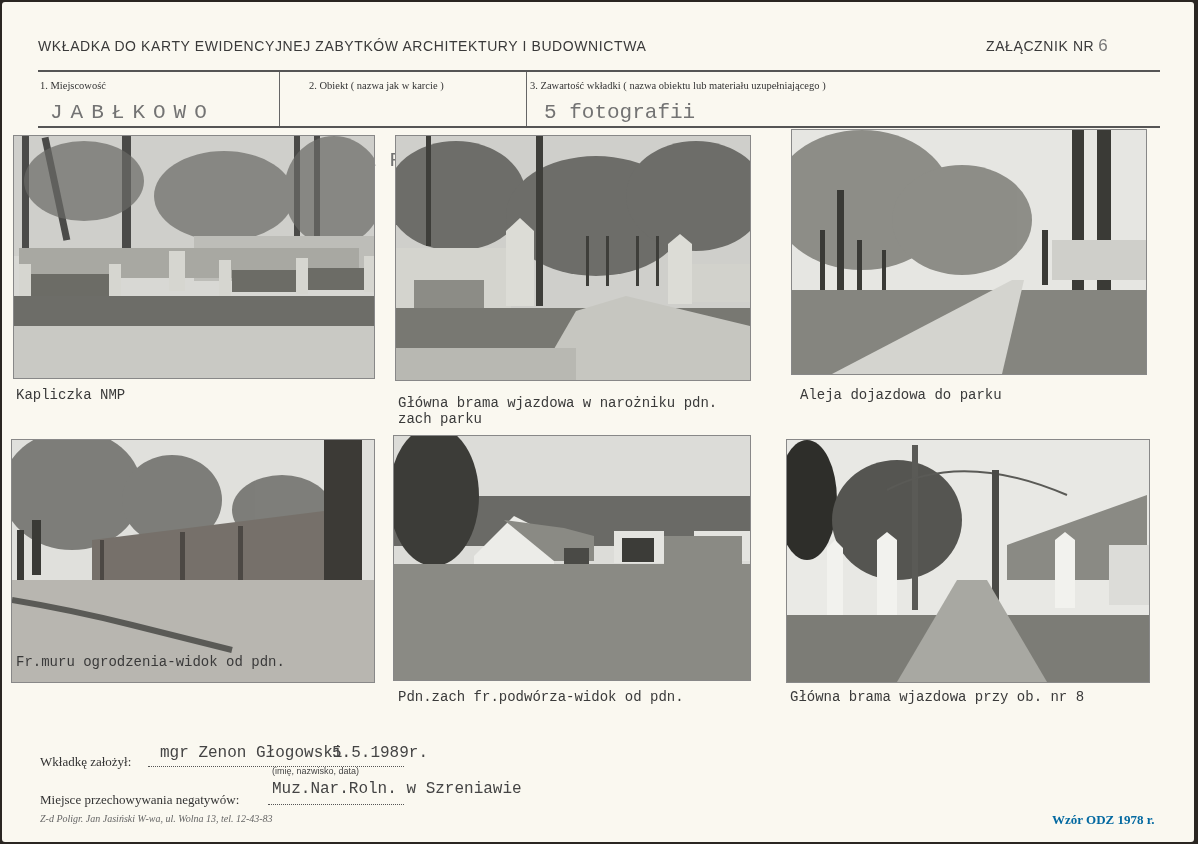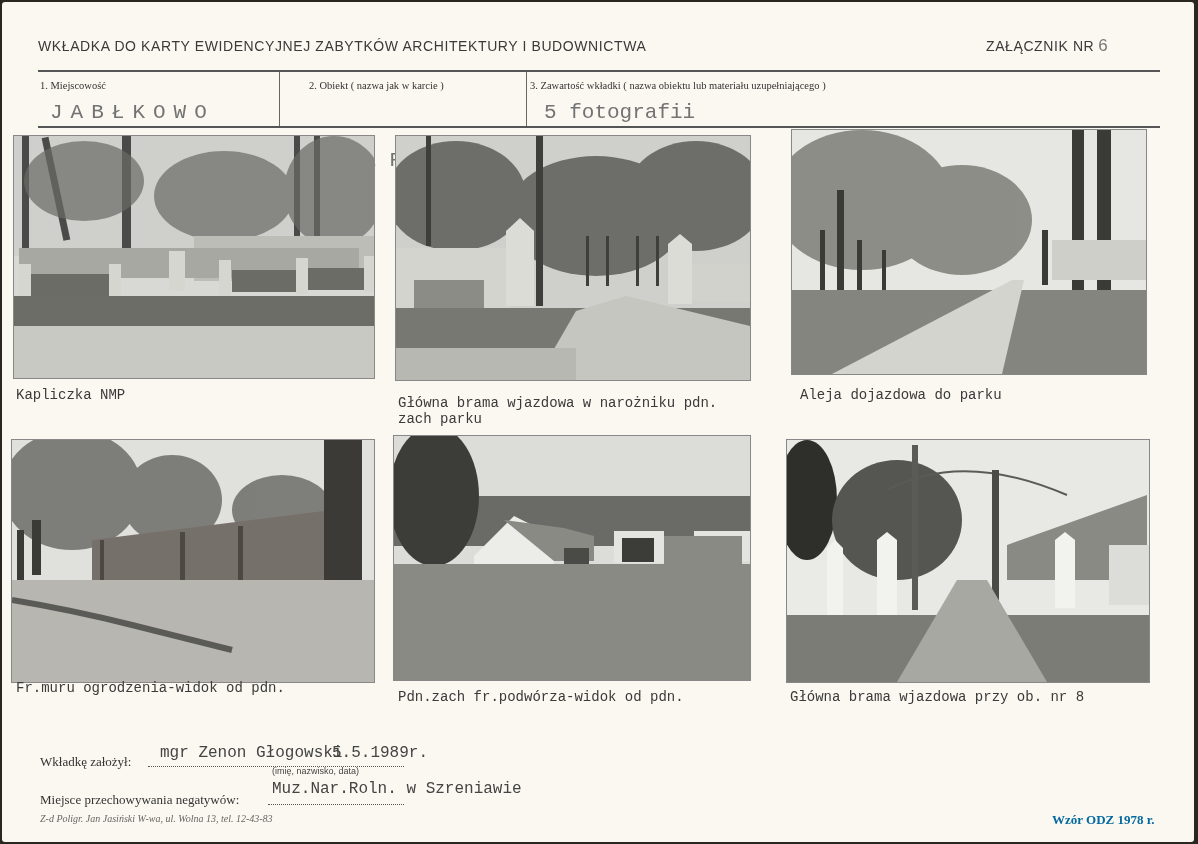--- a/index.html
+++ b/index.html
@@ -196,21 +196,21 @@
       <g fill="#4c4844">
         <rect x="88" y="100" width="4" height="40"></rect>
         <rect x="168" y="92" width="5" height="48"></rect>
         <rect x="226" y="86" width="5" height="54"></rect>
       </g>
       <rect x="312" y="0" width="38" height="200" fill="#3c3a36"></rect>
       <rect x="0" y="140" width="362" height="102" fill="#b8b6b0"></rect>
       <path d="M0,160 Q60,170 120,185 T220,210" stroke="#5a5a56" stroke-width="6" fill="none"></path>
     </svg>
   </div>
-  <div class="caption" style="left:14px; top:678px;">Fr.muru ogrodzenia-widok od pdn.</div>
+  <div class="caption" style="left:14px; top:652px;">Fr.muru ogrodzenia-widok od pdn.</div>
 
   <div class="photo" style="left:392px; top:434px; width:356px; height:244px;">
     <svg viewBox="0 0 356 244" preserveAspectRatio="none">
       <rect width="356" height="244" fill="#dcdcd8"></rect>
       <rect x="0" y="60" width="356" height="50" fill="#6a6a66"></rect>
       <ellipse cx="40" cy="60" rx="45" ry="70" fill="#3c3c38"></ellipse>
       <polygon points="80,120 120,80 160,100 160,130 80,130" fill="#ececE8"></polygon>
       <polygon points="110,84 170,92 200,100 200,125 160,125" fill="#8a8a84"></polygon>
       <rect x="220" y="95" width="50" height="32" fill="#e4e4e0"></rect>
       <rect x="228" y="102" width="32" height="24" fill="#3c3c38"></rect>

